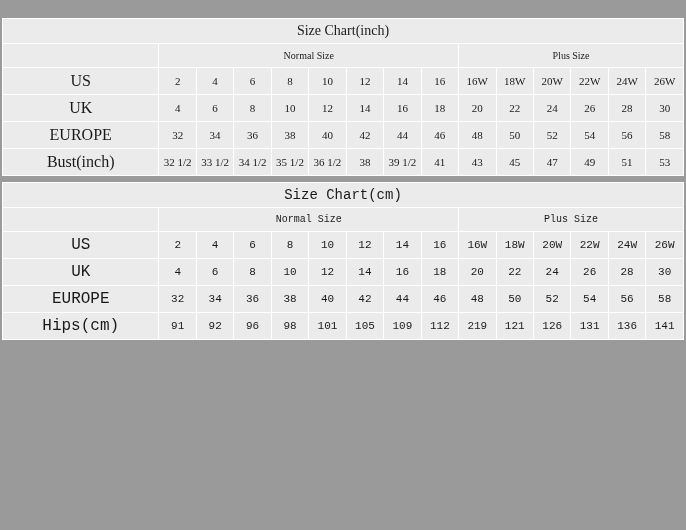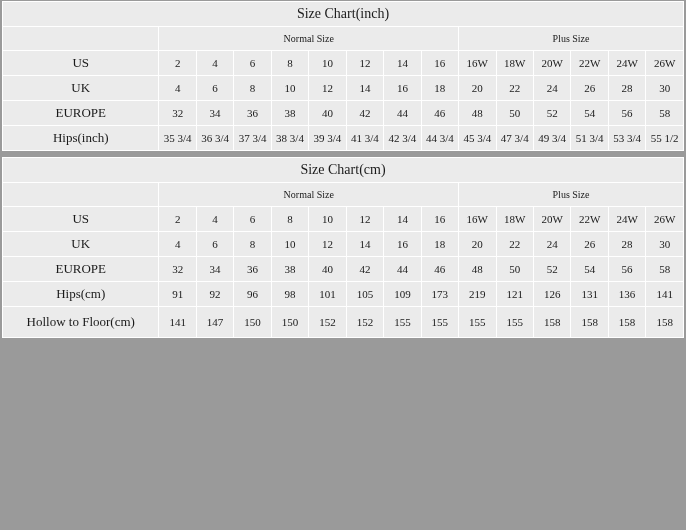--- a/index.html
+++ b/index.html
@@ -14,22 +14,22 @@
     width: 686px;
     height: 530px;
     position: relative;
     background: #9a9a9a;
     box-sizing: border-box;
   }
   .chart-block {
     background: #ffffff;
     margin: 0 2px;
   }
-  .chart-block.first { margin-top: 1px; }
-  .chart-block.second { margin-top: 6px; }
+  .chart-block.first { margin-top: 18px; }
+  .chart-block.second { margin-top: 6px; font-family: Liberation Mono, monospace; }
 
   table.size-chart {
     border-collapse: collapse;
     width: 682px;
     table-layout: fixed;
     background: #fff;
   }
   table.size-chart td, table.size-chart th {
     border: 1px solid #ffffff;
     text-align: center;
@@ -45,21 +45,21 @@
     background: #ebebeb;
   }
   .group-cell {
     font-size: 10px;
     height: 21px;
     padding: 1px 0;
     background: #ebebeb;
   }
   .blank-cell { background: #ebebeb; }
   .row-label {
-    font-size: 13px;
+    font-size: 16px;
     padding: 4px 15px;
     background: #ebebeb;
   }
   .val {
     font-size: 11px;
     padding: 4px 1px;
     background: #ebebeb;
     white-space: nowrap;
   }
   .val.plus { font-weight: normal; }
@@ -148,39 +148,39 @@
           <td class="val">44</td>
           <td class="val">46</td>
           <td class="val">48</td>
           <td class="val">50</td>
           <td class="val">52</td>
           <td class="val">54</td>
           <td class="val">56</td>
           <td class="val">58</td>
         </tr>
 
-
-
-        <tr>
-          <td class="row-label">Hips(inch)</td>
-          <td class="val">35 3/4</td>
-          <td class="val">36 3/4</td>
-          <td class="val">37 3/4</td>
-          <td class="val">38 3/4</td>
-          <td class="val">39 3/4</td>
-          <td class="val">41 3/4</td>
-          <td class="val">42 3/4</td>
-          <td class="val">44 3/4</td>
-          <td class="val">45 3/4</td>
-          <td class="val">47 3/4</td>
-          <td class="val">49 3/4</td>
-          <td class="val">51 3/4</td>
-          <td class="val">53 3/4</td>
-          <td class="val">55 1/2</td>
-        </tr>
+        <tr>
+          <td class="row-label">Bust(inch)</td>
+          <td class="val">32 1/2</td>
+          <td class="val">33 1/2</td>
+          <td class="val">34 1/2</td>
+          <td class="val">35 1/2</td>
+          <td class="val">36 1/2</td>
+          <td class="val">38</td>
+          <td class="val">39 1/2</td>
+          <td class="val">41</td>
+          <td class="val">43</td>
+          <td class="val">45</td>
+          <td class="val">47</td>
+          <td class="val">49</td>
+          <td class="val">51</td>
+          <td class="val">53</td>
+        </tr>
+
+
 
       </tbody>
     </table>
   </div>
 
   <div class="chart-block second">
     <table class="size-chart">
       <colgroup>
         <col class="col-label">
         <col class="col-val">
@@ -266,43 +266,26 @@
 
         <tr>
           <td class="row-label">Hips(cm)</td>
           <td class="val">91</td>
           <td class="val">92</td>
           <td class="val">96</td>
           <td class="val">98</td>
           <td class="val">101</td>
           <td class="val">105</td>
           <td class="val">109</td>
-          <td class="val">173</td>
+          <td class="val">112</td>
           <td class="val">219</td>
           <td class="val">121</td>
           <td class="val">126</td>
           <td class="val">131</td>
           <td class="val">136</td>
           <td class="val">141</td>
         </tr>
 
-        <tr class="row-tall">
-          <td class="row-label">Hollow to Floor(cm)</td>
-          <td class="val">141</td>
-          <td class="val">147</td>
-          <td class="val">150</td>
-          <td class="val">150</td>
-          <td class="val">152</td>
-          <td class="val">152</td>
-          <td class="val">155</td>
-          <td class="val">155</td>
-          <td class="val">155</td>
-          <td class="val">155</td>
-          <td class="val">158</td>
-          <td class="val">158</td>
-          <td class="val">158</td>
-          <td class="val">158</td>
-        </tr>
       </tbody>
     </table>
   </div>
 
 </div>
 
 </body></html>

